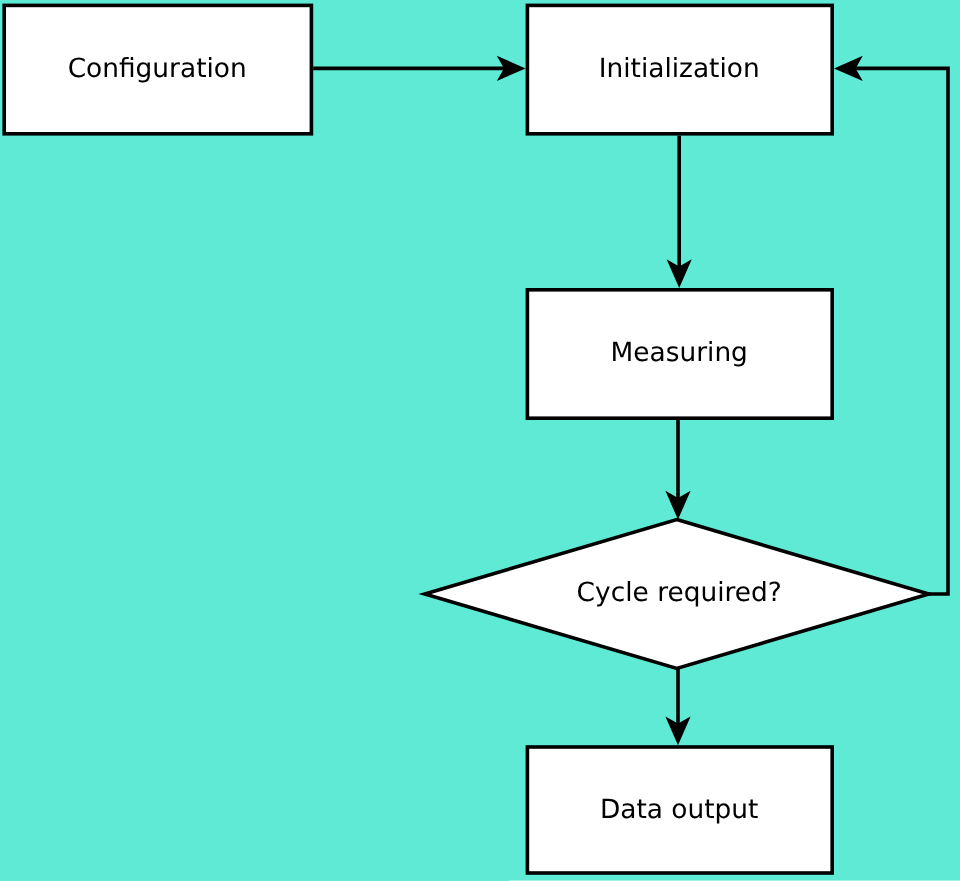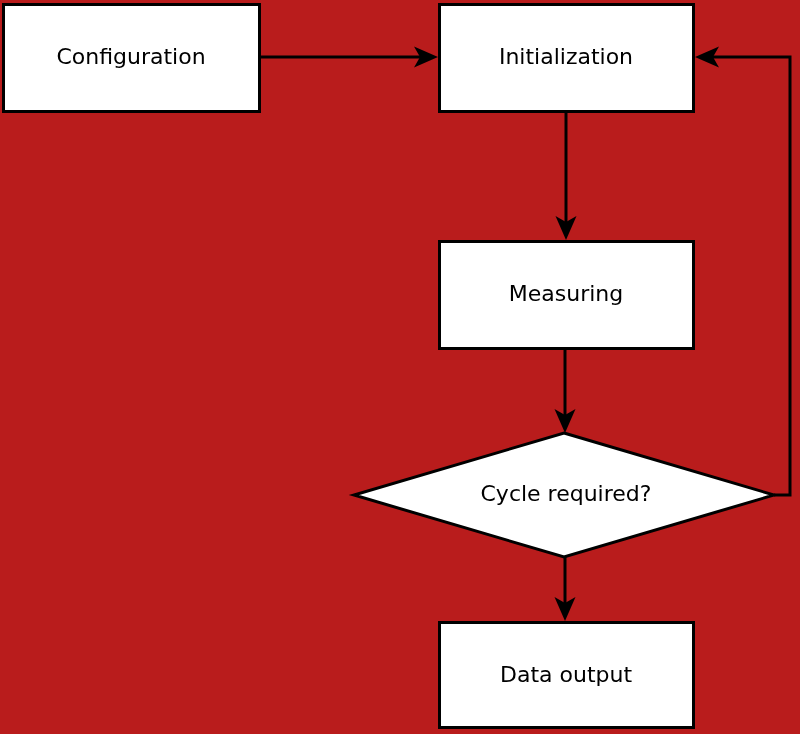--- a/index.html
+++ b/index.html
@@ -7,21 +7,21 @@
     padding: 0;
     background: #ffffff;
   }
   body {
     font-family: "DejaVu Sans", sans-serif;
   }
   #canvas {
     position: relative;
     width: 800px;
     height: 734px;
-    background: #b91c1c;
+    background: #5eead4;
     overflow: hidden;
   }
   #flow-svg {
     position: absolute;
     left: 0;
     top: 0;
     width: 800px;
     height: 734px;
     display: block;
   }

